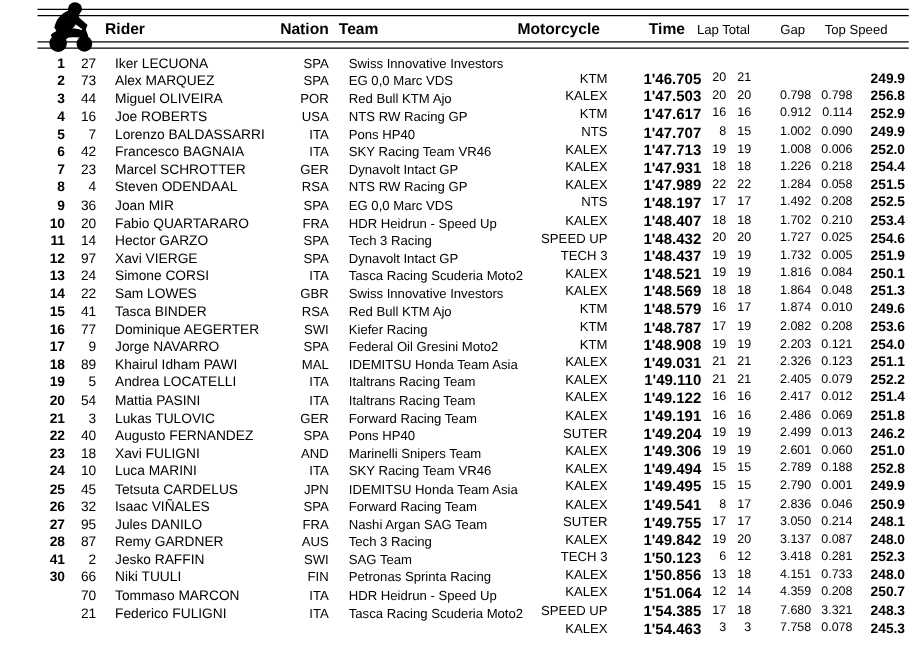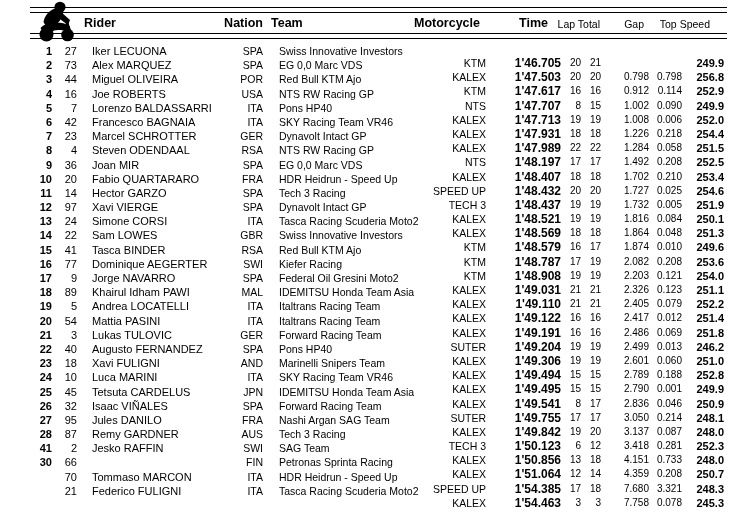--- a/index.html
+++ b/index.html
@@ -487,20 +487,21 @@
         <div class="cell c-time">1'50.856</div>
         <div class="cell c-lap">13</div>
         <div class="cell c-total">18</div>
         <div class="cell c-gap1">4.151</div>
         <div class="cell c-gap2">0.733</div>
         <div class="cell c-speed">248.0</div>
       </div>
       <div class="grid-row">
         <div class="cell c-pos">30</div>
         <div class="cell c-num">66</div>
+        <div class="cell c-rider">Niki TUULI</div>
         <div class="cell c-nation">FIN</div>
         <div class="cell c-team">Petronas Sprinta Racing</div>
         <div class="cell c-moto">KALEX</div>
         <div class="cell c-time">1'51.064</div>
         <div class="cell c-lap">12</div>
         <div class="cell c-total">14</div>
         <div class="cell c-gap1">4.359</div>
         <div class="cell c-gap2">0.208</div>
         <div class="cell c-speed">250.7</div>
       </div>

